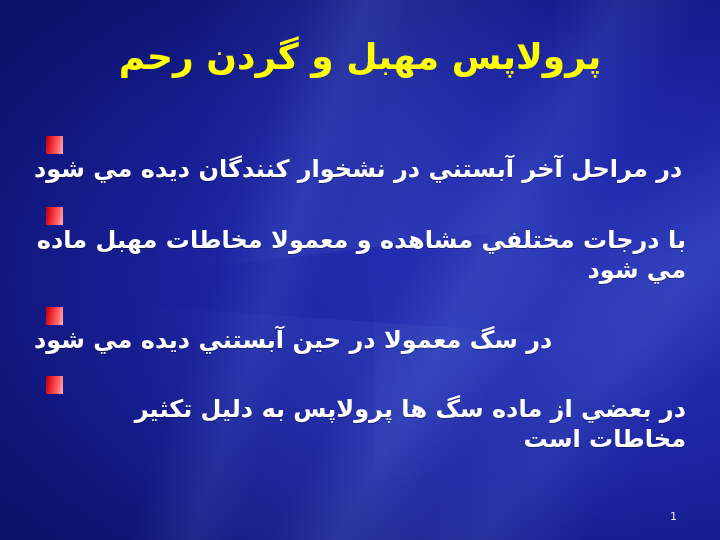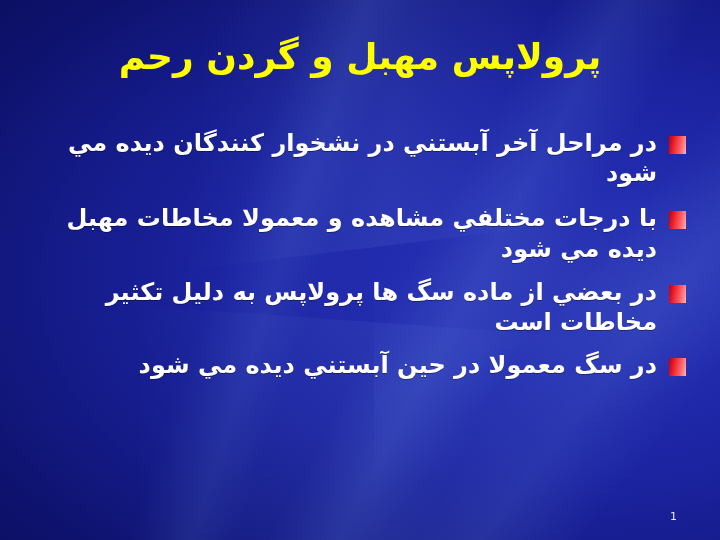--- a/index.html
+++ b/index.html
@@ -90,22 +90,22 @@
   .body-list {
     position: absolute;
     top: 128px;
     right: 34px;
     left: 34px;
     direction: rtl;
   }
 
   .bullet-row {
     display: flex;
-    flex-direction: row;
-    align-items: flex-start;
+    flex-direction: column;
+    align-items: flex-end;
     margin-bottom: 15px;
   }
 
   .bullet-mark {
     flex: 0 0 auto;
     width: 17px;
     height: 18px;
     margin-top: 8px;
     margin-left: 12px;
     background: linear-gradient(100deg, #b8000c 0%, #e01520 22%, #ff4a52 55%, #ff7b80 78%, #ffb3b6 100%);
@@ -149,30 +149,30 @@
   <div class="body-list">
 
     <div class="bullet-row">
       <span class="bullet-mark"></span>
       <span class="bullet-text">در مراحل آخر آبستني در نشخوار کنندگان ديده مي شود</span>
     </div>
 
 
     <div class="bullet-row tight">
       <span class="bullet-mark"></span>
-      <span class="bullet-text">با درجات مختلفي مشاهده و معمولا مخاطات مهبل ديده مي شود</span>
+      <span class="bullet-text">با درجات مختلفي مشاهده و معمولا مخاطات مهبل ماده مي شود</span>
+    </div>
+
+    <div class="bullet-row tight">
+      <span class="bullet-mark"></span>
+      <span class="bullet-text">در سگ معمولا در حين آبستني ديده مي شود</span>
     </div>
 
     <div class="bullet-row tight">
       <span class="bullet-mark"></span>
       <span class="bullet-text">در بعضي از ماده سگ ها پرولاپس به دليل تکثير مخاطات است</span>
-    </div>
-
-    <div class="bullet-row tight">
-      <span class="bullet-mark"></span>
-      <span class="bullet-text">در سگ معمولا در حين آبستني ديده مي شود</span>
     </div>
 
   </div>
 
   <div class="page-number">1</div>
 
 </div>
 
 </body></html>

